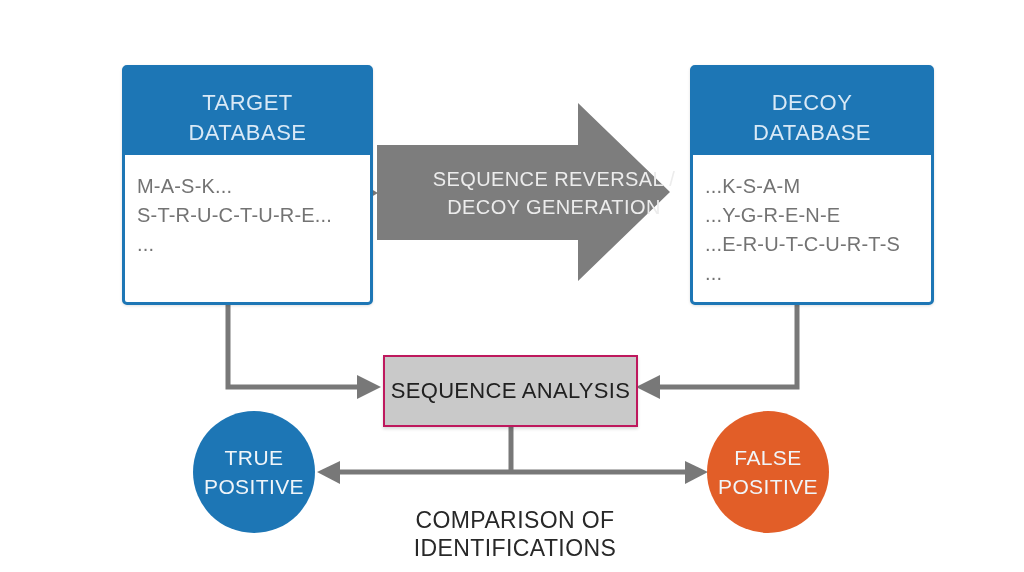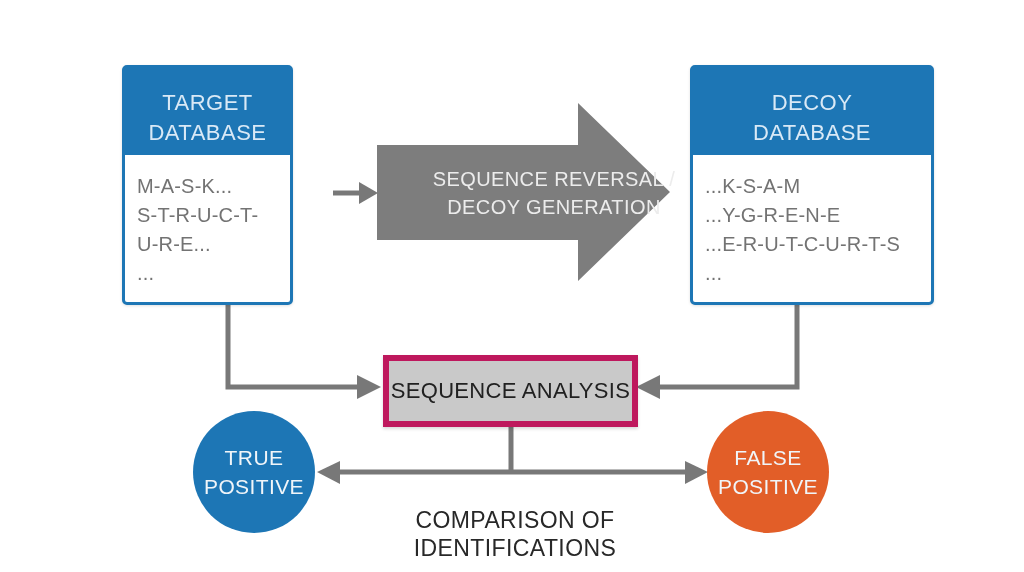--- a/index.html
+++ b/index.html
@@ -4,21 +4,21 @@
 <style>
   html,body{margin:0;padding:0;background:#ffffff;}
   .canvas{
     position:relative;width:1024px;height:572px;background:#ffffff;overflow:hidden;
     font-family:"Liberation Sans",sans-serif;
   }
   .layer{position:absolute;left:0;top:0;width:1024px;height:572px;}
 
   
   .db-box{
-    position:absolute;top:65px;width:171px;height:240px;
+    position:absolute;top:65px;width:251px;height:240px;
     border:3px solid #1d76b5;border-radius:5px;background:#ffffff;
     box-sizing:border-box;box-shadow:0 1px 3px rgba(0,0,0,0.12);
   }
   .db-box.target{left:122px;}
   .db-box.decoy{left:690px;width:244px;}
   .db-header{
     height:87px;background:#1d76b5;color:#d9e9f6;
     display:flex;flex-direction:column;align-items:center;justify-content:flex-start;
     padding-top:20px;box-sizing:border-box;
     font-size:22px;line-height:30px;letter-spacing:0.5px;
@@ -32,21 +32,21 @@
   
   .arrow-label{
     position:absolute;left:377px;top:145px;width:266px;height:95px;
     display:flex;flex-direction:column;align-items:center;justify-content:center;
     color:#ececec;font-size:20px;line-height:28px;letter-spacing:0.4px;text-align:center;padding-left:44px;
   }
 
   
   .analysis-box{
     position:absolute;left:383px;top:355px;width:255px;height:72px;
-    background:#c9c9c9;border:6px solid #be185d;box-sizing:border-box;
+    background:#c9c9c9;border:2px solid #be185d;box-sizing:border-box;
     display:flex;flex-direction:column;align-items:center;justify-content:center;
     color:#212121;font-size:22px;line-height:30px;letter-spacing:0.3px;text-align:center;
     box-shadow:0 2px 3px rgba(0,0,0,0.15);
   }
 
   
   .circle{
     position:absolute;top:411px;width:122px;height:122px;border-radius:50%;
     display:flex;flex-direction:column;align-items:center;justify-content:center;
     color:#f0f5f9;font-size:21px;line-height:29px;letter-spacing:0.4px;text-align:center;

